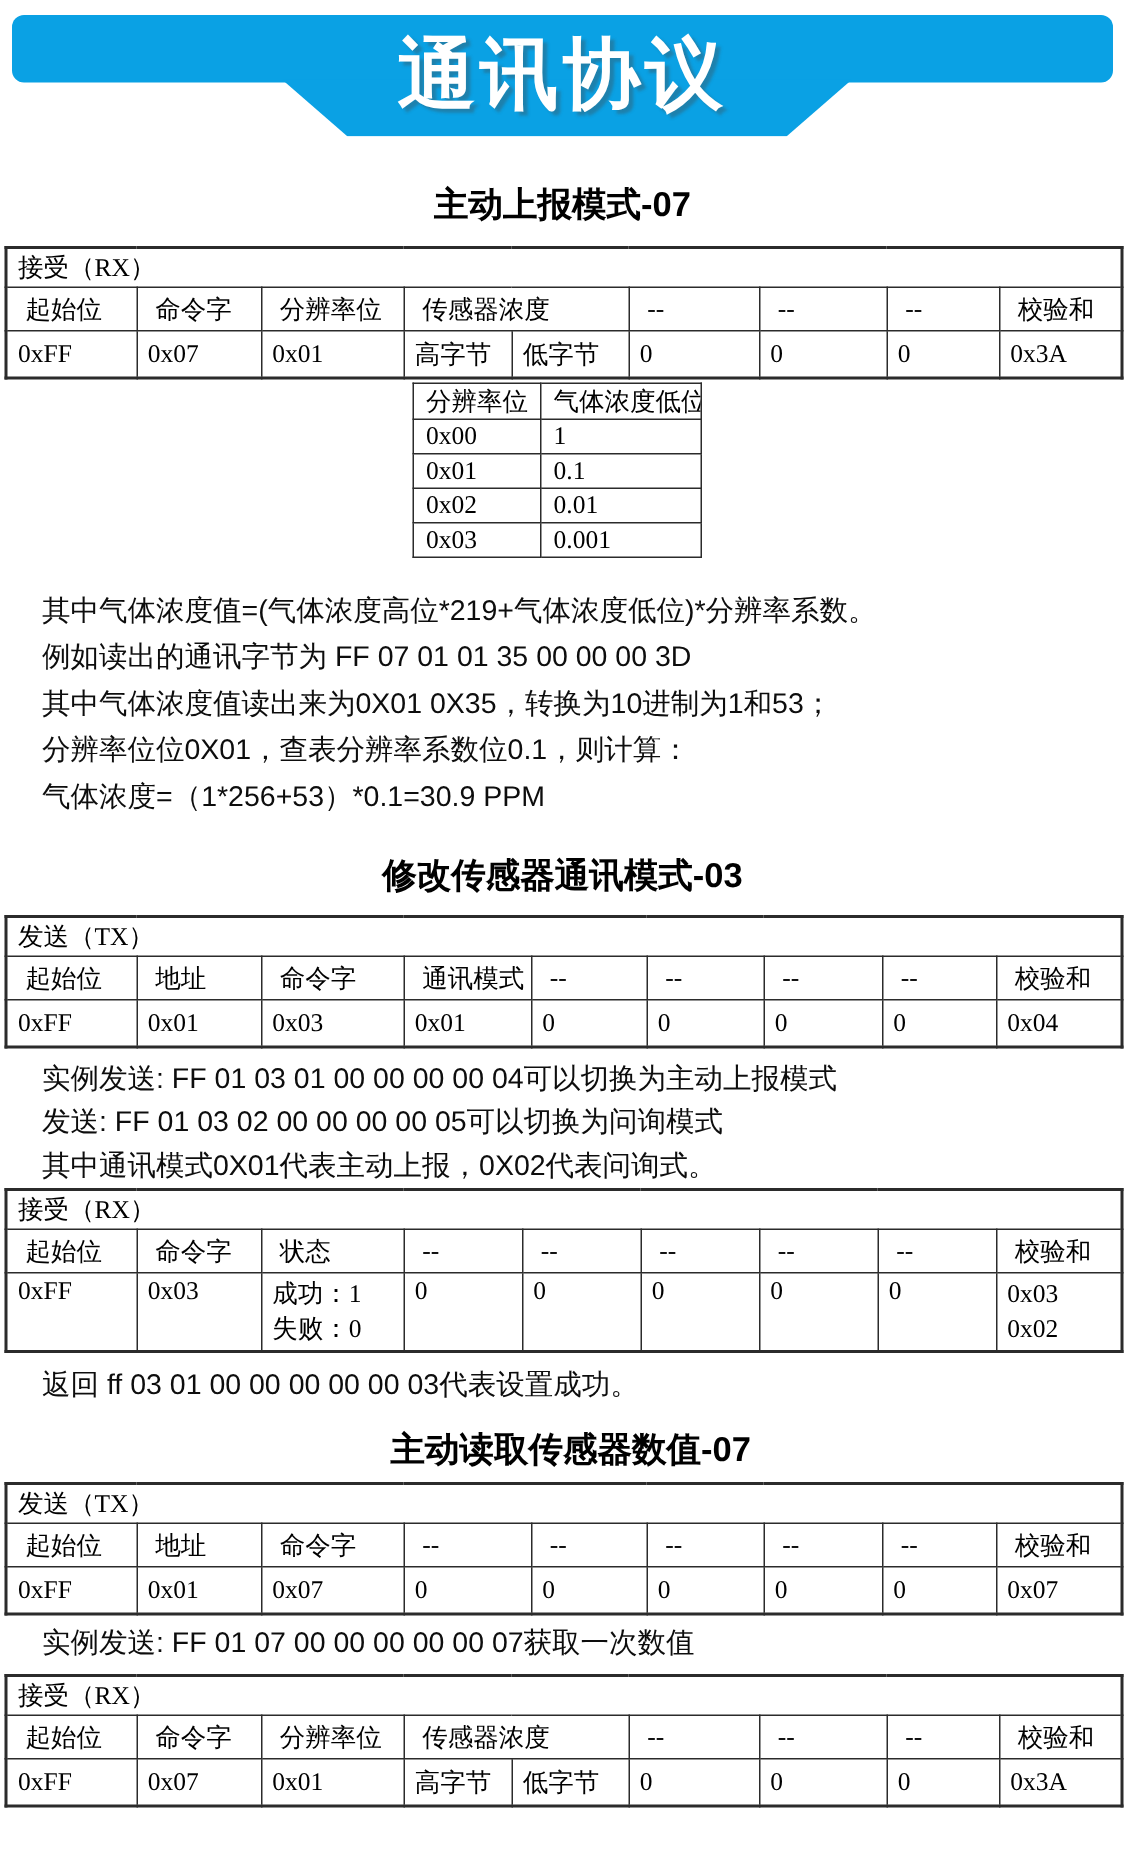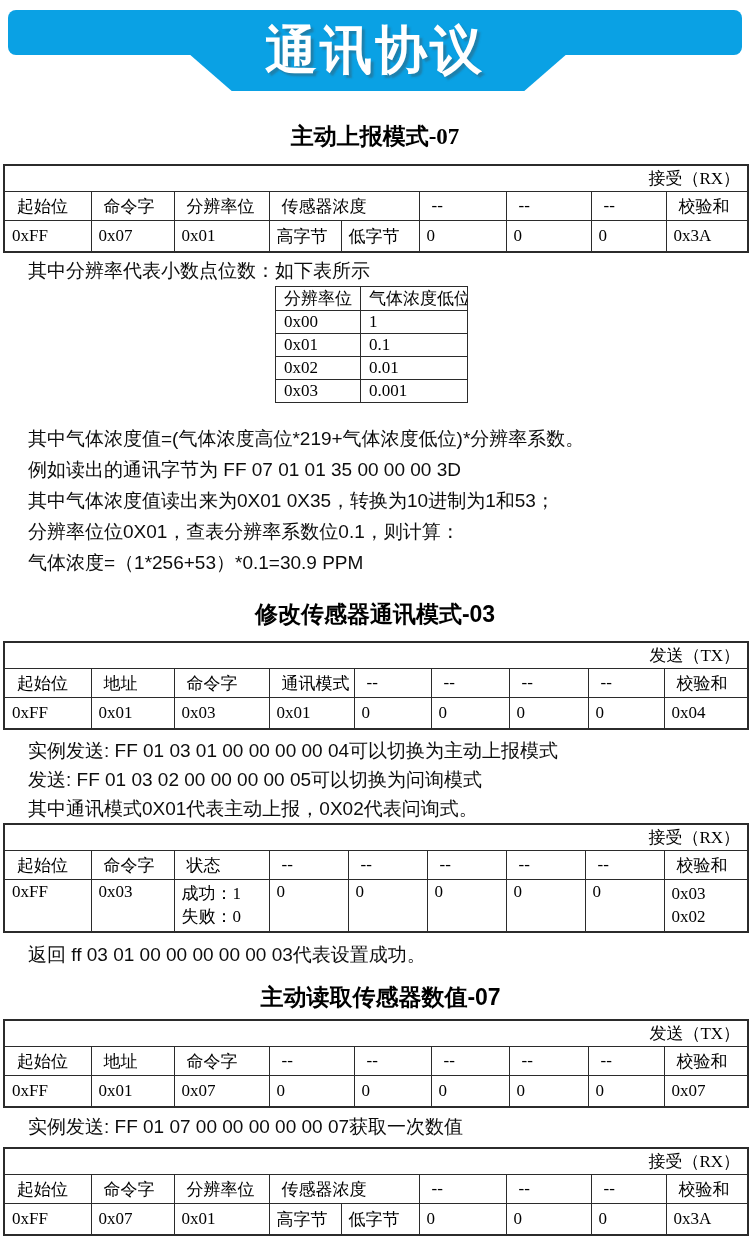--- a/index.html
+++ b/index.html
@@ -26,37 +26,37 @@
     position:absolute;left:0;right:0;top:12px;height:76px;line-height:76px;
     text-align:center;font-size:52px;font-weight:bold;color:#fff;
     letter-spacing:3px;
     text-shadow:3px 3px 2px rgba(70,70,70,.35);
   }
   
   .sec-title{
     text-align:center;font-size:23px;font-weight:bold;
     line-height:27px;margin:0;
   }
-  .mt-s1{margin-top:27px;font-family:Liberation Serif, serif;}
+  .mt-s1{margin-top:27px;}
   .mt-s2{margin-top:23px;}
   .mt-s3{margin-top:16px;padding-left:11px;}
   
   table.proto{
     border-collapse:collapse;table-layout:fixed;
     width:744px;margin-left:3px;
     font-family:"Liberation Serif",serif;font-size:17px;color:#000;
     border:2px solid #2b2b2b;
   }
   table.proto td{
     border:1px solid #2b2b2b;
     padding:1px 7px;
     vertical-align:middle;
     overflow:hidden;white-space:nowrap;
   }
-  table.proto tr.lbl td{height:20px;text-align:right;}
+  table.proto tr.lbl td{height:20px;}
   table.proto tr.hdr td{height:26px;padding-left:12px;}
   table.proto tr.val td{height:28px;}
   table.proto tr.val-tall td{height:48px;vertical-align:top;padding-top:2px;}
   .two-line div{line-height:23px;}
   
   table.res{
     border-collapse:collapse;table-layout:fixed;
     margin:2px 0 0 275px;width:192px;
     font-family:"Liberation Serif",serif;font-size:17px;
     border:1px solid #2b2b2b;
@@ -117,21 +117,20 @@
       <td>高字节</td>
       <td>低字节</td>
       <td>0</td>
       <td>0</td>
       <td>0</td>
       <td>0x3A</td>
     </tr>
   </tbody>
     </table>
 
-  <div class="note" style="margin-top:5px;">其中分辨率代表小数点位数：如下表所示</div>
 
   <table class="res">
     <colgroup>
         <col style="width:85px">
         <col style="width:107px">
       </colgroup>
     <tbody>
         <tr>
       <td>分辨率位</td>
       <td>气体浓度低位</td>

